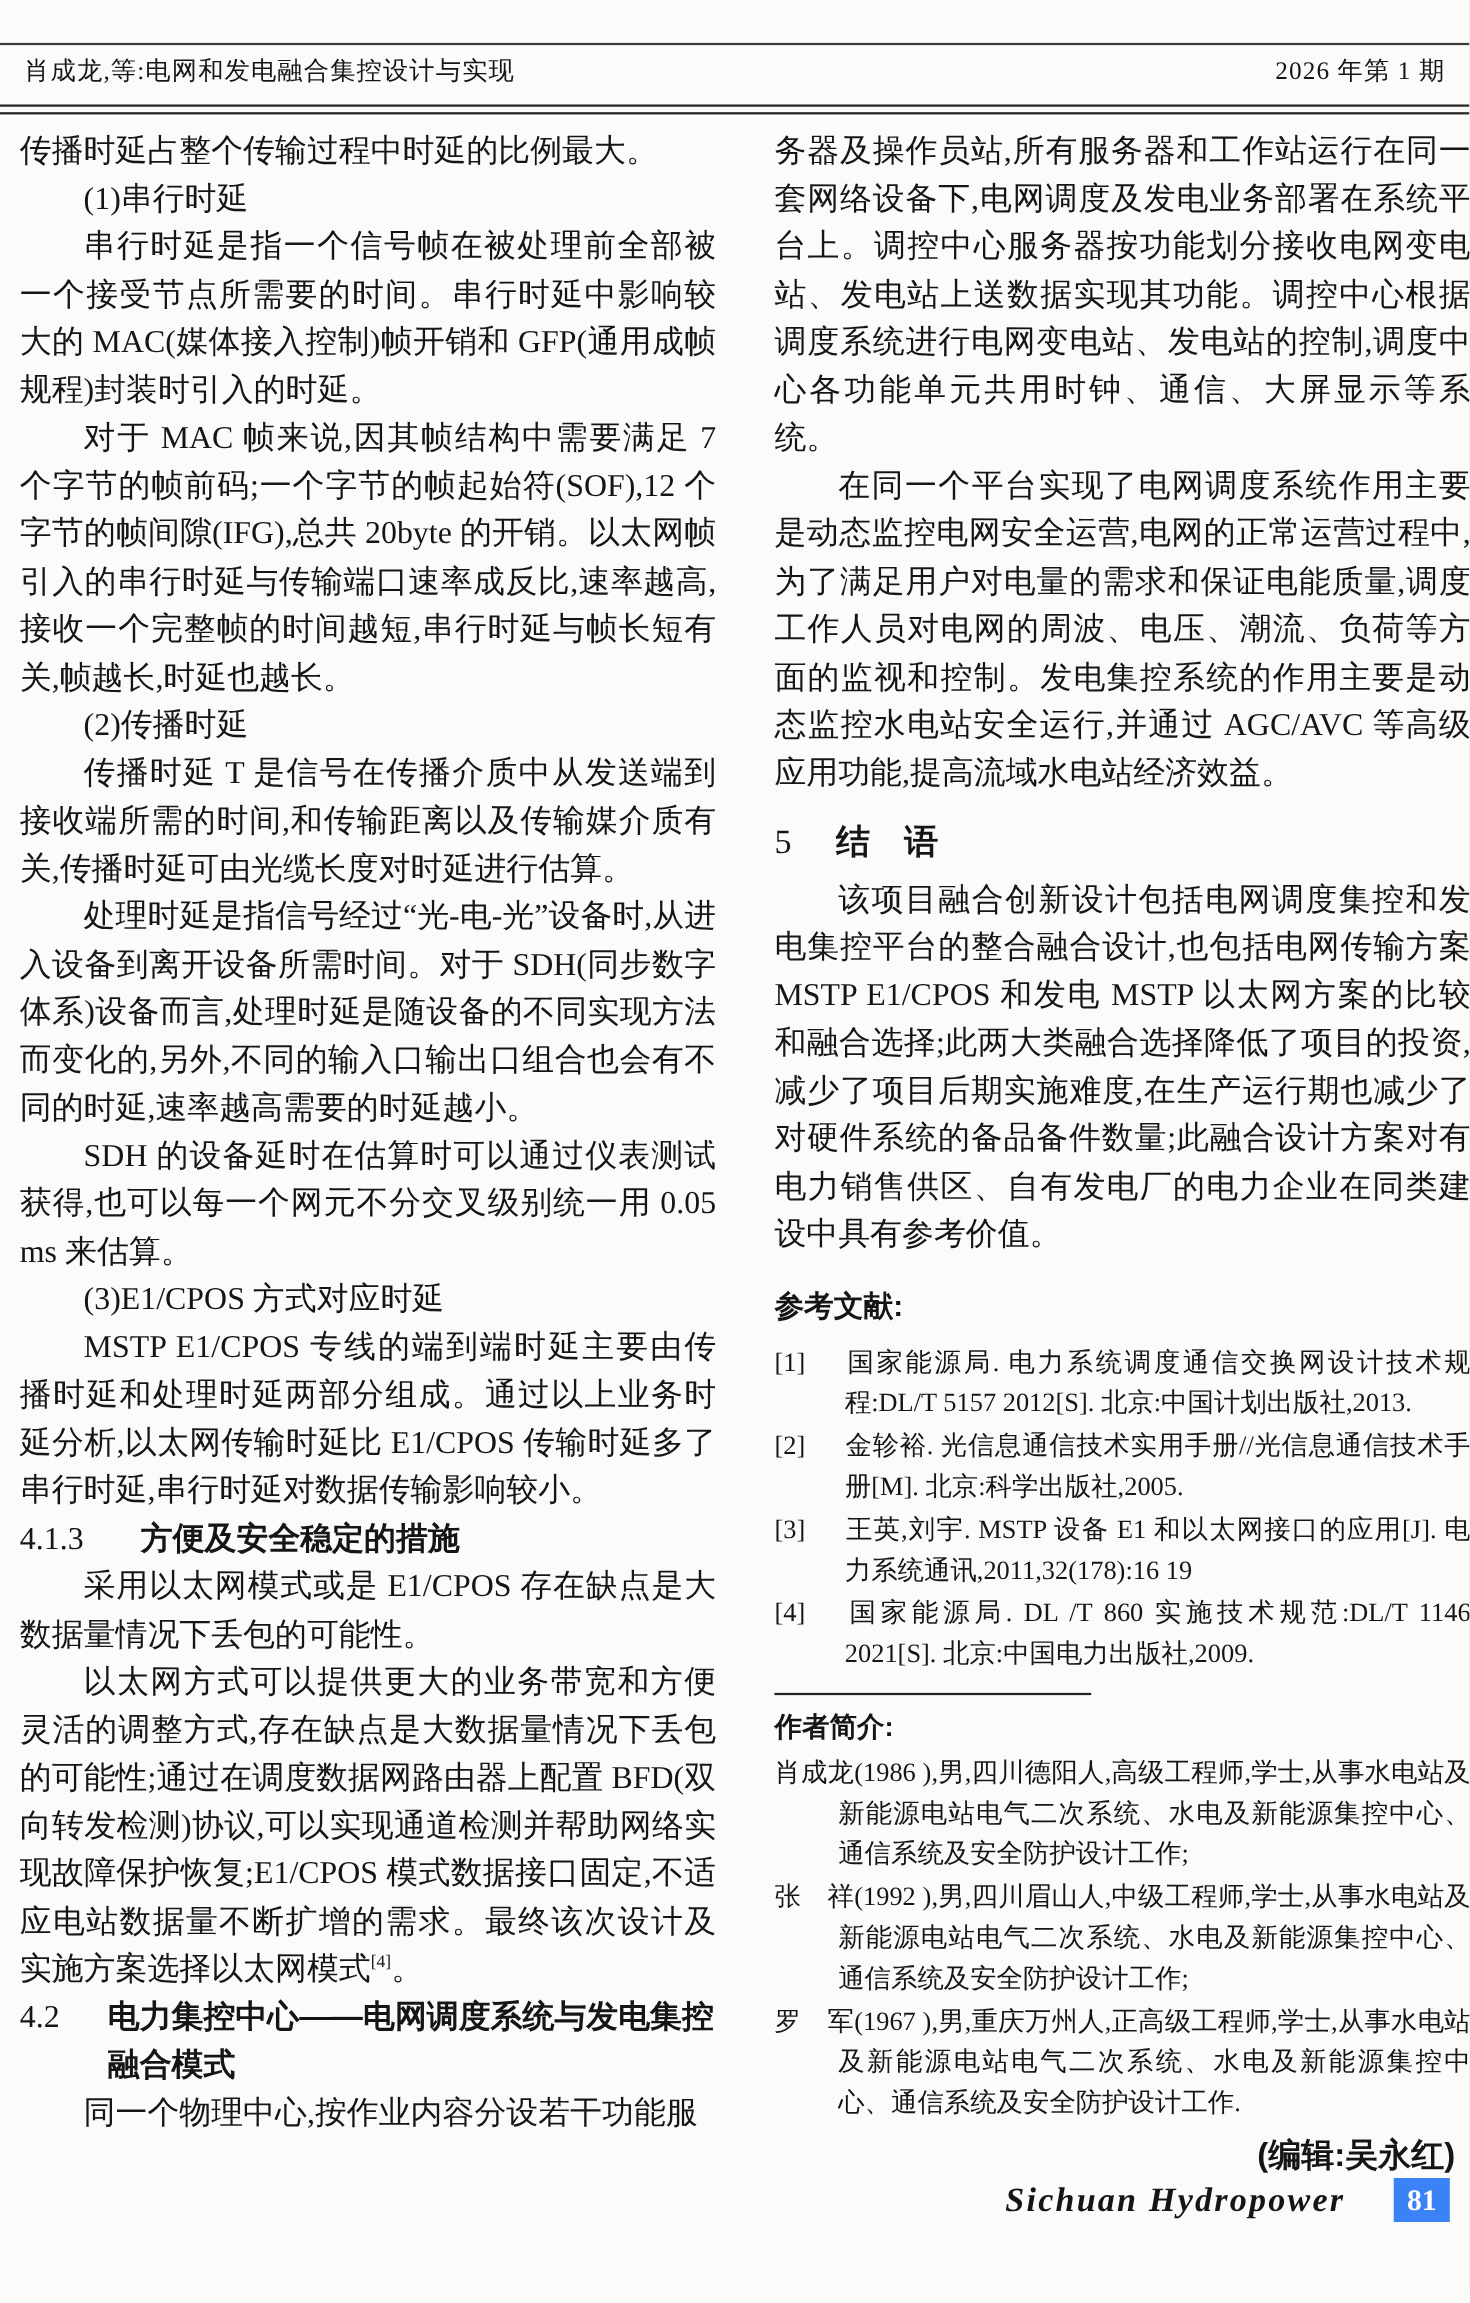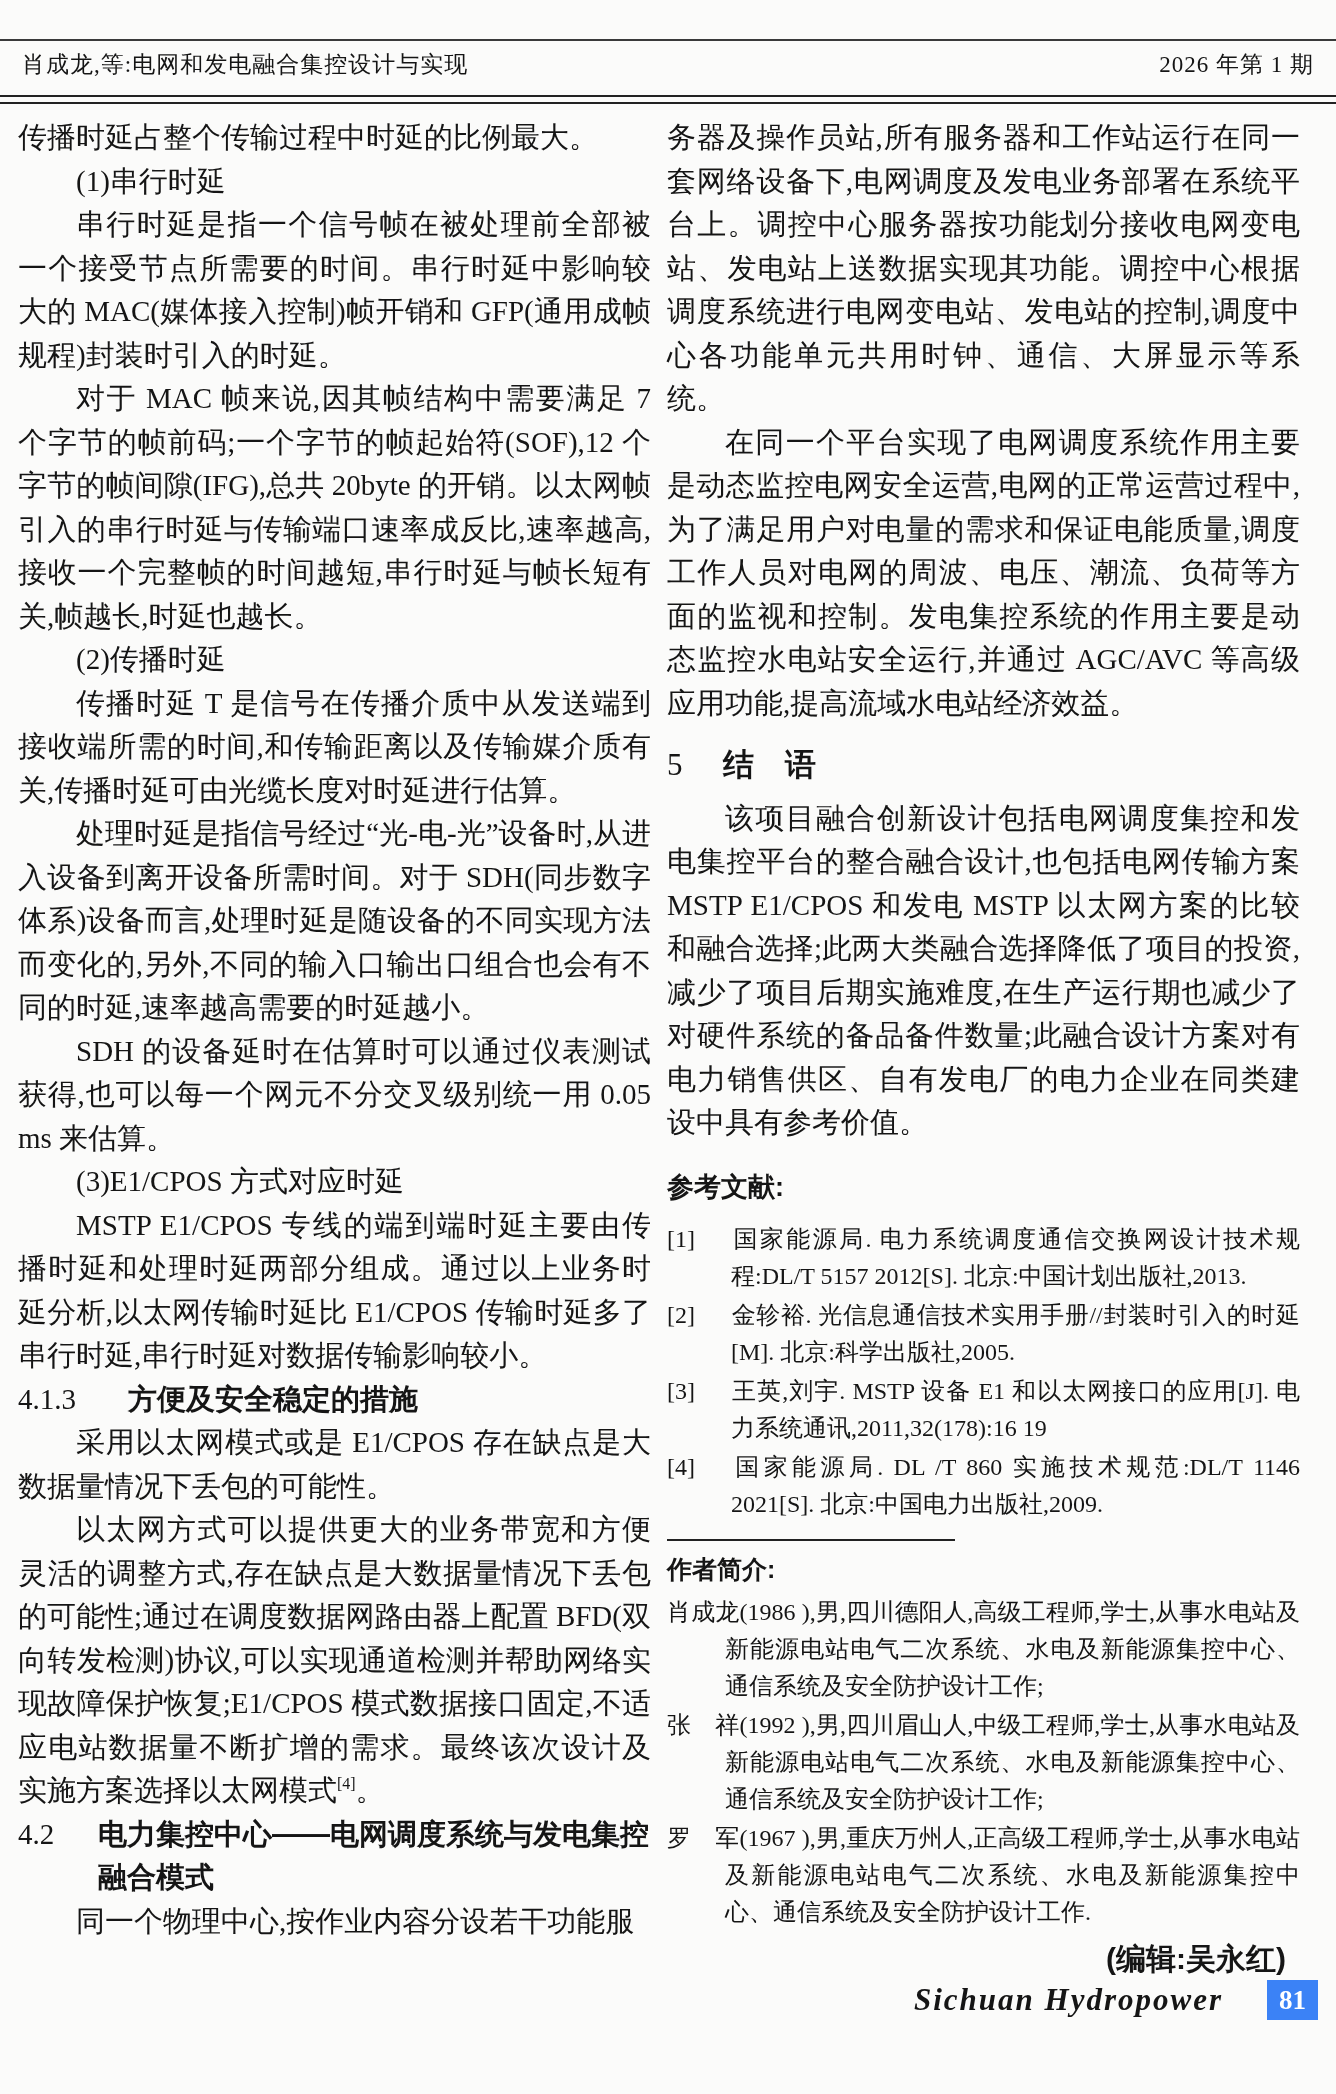--- a/index.html
+++ b/index.html
@@ -9,21 +9,21 @@
     font-family:"Liberation Serif","DejaVu Serif",serif;
   }
   .toprule{position:absolute;top:39px;left:0;width:100%;border-top:2px solid #3a3a3a;}
   .header{
     position:absolute;top:49px;left:22px;right:22px;
     display:flex;justify-content:space-between;align-items:flex-end;
     font-size:23px;letter-spacing:1px;
   }
   .headrule{position:absolute;top:95px;left:0;width:100%;height:5px;
     border-top:2px solid #222;border-bottom:2px solid #222;}
-  .columns{position:absolute;top:116px;left:18px;display:flex;gap:16px;justify-content:center;}
+  .columns{position:absolute;top:116px;left:18px;display:flex;gap:53px;justify-content:center;}
   .col{width:633px;}
   .para{margin:0;font-size:29px;line-height:43.5px;text-align:justify;text-indent:2em;}
   .para.noindent{text-indent:0;}
   .para sup{font-size:0.55em;line-height:0;}
   .h{font-family:"Liberation Sans","DejaVu Sans",sans-serif;font-weight:bold;
      font-size:29px;line-height:43.5px;}
   .h .num{font-family:"Liberation Serif","DejaVu Serif",serif;font-weight:normal;
      display:inline-block;text-indent:0;}
   .h3 .num{width:110px;}
   .h2{padding-left:80px;text-indent:-80px;}
@@ -74,21 +74,21 @@
         <div class="h h2"><span class="num">4.2</span><span class="htext">电力集控中心——电网调度系统与发电集控融合模式</span></div>
         <p class="para">同一个物理中心,按作业内容分设若干功能服</p>
       </div>
     <div class="col" id="col-right">
         <p class="para noindent">务器及操作员站,所有服务器和工作站运行在同一套网络设备下,电网调度及发电业务部署在系统平台上。调控中心服务器按功能划分接收电网变电站、发电站上送数据实现其功能。调控中心根据调度系统进行电网变电站、发电站的控制,调度中心各功能单元共用时钟、通信、大屏显示等系统。</p>
         <p class="para">在同一个平台实现了电网调度系统作用主要是动态监控电网安全运营,电网的正常运营过程中,为了满足用户对电量的需求和保证电能质量,调度工作人员对电网的周波、电压、潮流、负荷等方面的监视和控制。发电集控系统的作用主要是动态监控水电站安全运行,并通过 AGC/AVC 等高级应用功能,提高流域水电站经济效益。</p>
         <div class="h h1"><span class="num">5</span><span class="htext">结　语</span></div>
         <p class="para">该项目融合创新设计包括电网调度集控和发电集控平台的整合融合设计,也包括电网传输方案 MSTP E1/CPOS 和发电 MSTP 以太网方案的比较和融合选择;此两大类融合选择降低了项目的投资,减少了项目后期实施难度,在生产运行期也减少了对硬件系统的备品备件数量;此融合设计方案对有电力销售供区、自有发电厂的电力企业在同类建设中具有参考价值。</p>
         <div class="sec-label">参考文献:</div>
         <p class="ref"><span class="ref-label">[1]</span><span class="ref-text">国家能源局. 电力系统调度通信交换网设计技术规程:DL/T 5157 2012[S]. 北京:中国计划出版社,2013.</span></p>
-        <p class="ref"><span class="ref-label">[2]</span><span class="ref-text">金轸裕. 光信息通信技术实用手册//封装时引入的时延[M]. 北京:科学出版社,2005.</span></p>
+        <p class="ref"><span class="ref-label">[2]</span><span class="ref-text">金轸裕. 光信息通信技术实用手册//光信息通信技术手册[M]. 北京:科学出版社,2005.</span></p>
         <p class="ref"><span class="ref-label">[3]</span><span class="ref-text">王英,刘宇. MSTP 设备 E1 和以太网接口的应用[J]. 电力系统通讯,2011,32(178):16 19</span></p>
         <p class="ref"><span class="ref-label">[4]</span><span class="ref-text">国家能源局. DL /T 860 实施技术规范:DL/T 1146 2021[S]. 北京:中国电力出版社,2009.</span></p>
         <div class="bio-rule"></div>
         <div class="sec-label small">作者简介:</div>
         <p class="bio">肖成龙(1986 ),男,四川德阳人,高级工程师,学士,从事水电站及新能源电站电气二次系统、水电及新能源集控中心、通信系统及安全防护设计工作;</p>
         <p class="bio">张　祥(1992 ),男,四川眉山人,中级工程师,学士,从事水电站及新能源电站电气二次系统、水电及新能源集控中心、通信系统及安全防护设计工作;</p>
         <p class="bio">罗　军(1967 ),男,重庆万州人,正高级工程师,学士,从事水电站及新能源电站电气二次系统、水电及新能源集控中心、通信系统及安全防护设计工作.</p>
         <p class="editor">(编辑:吴永红)</p>
       </div>
   </div>

